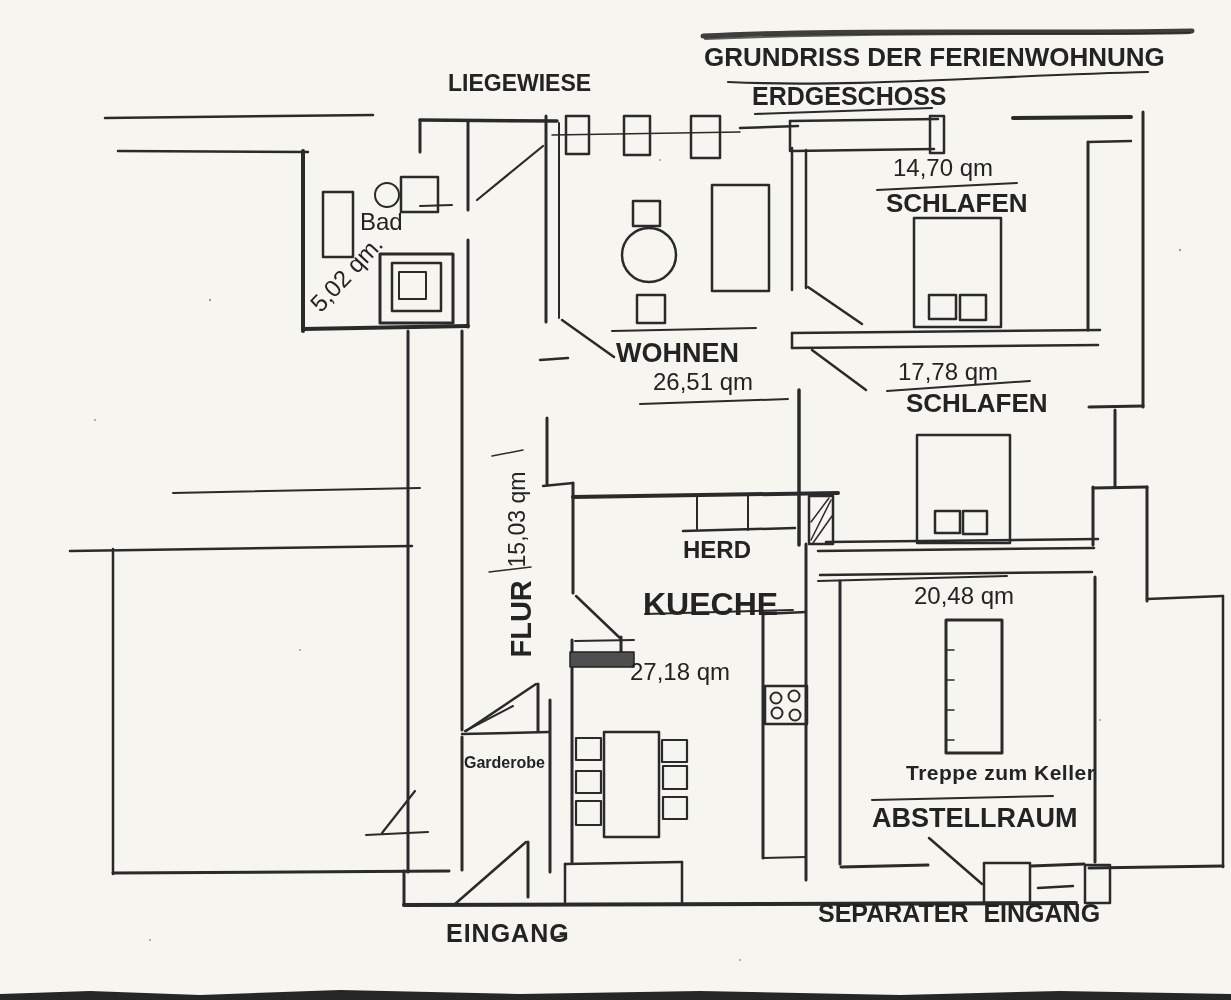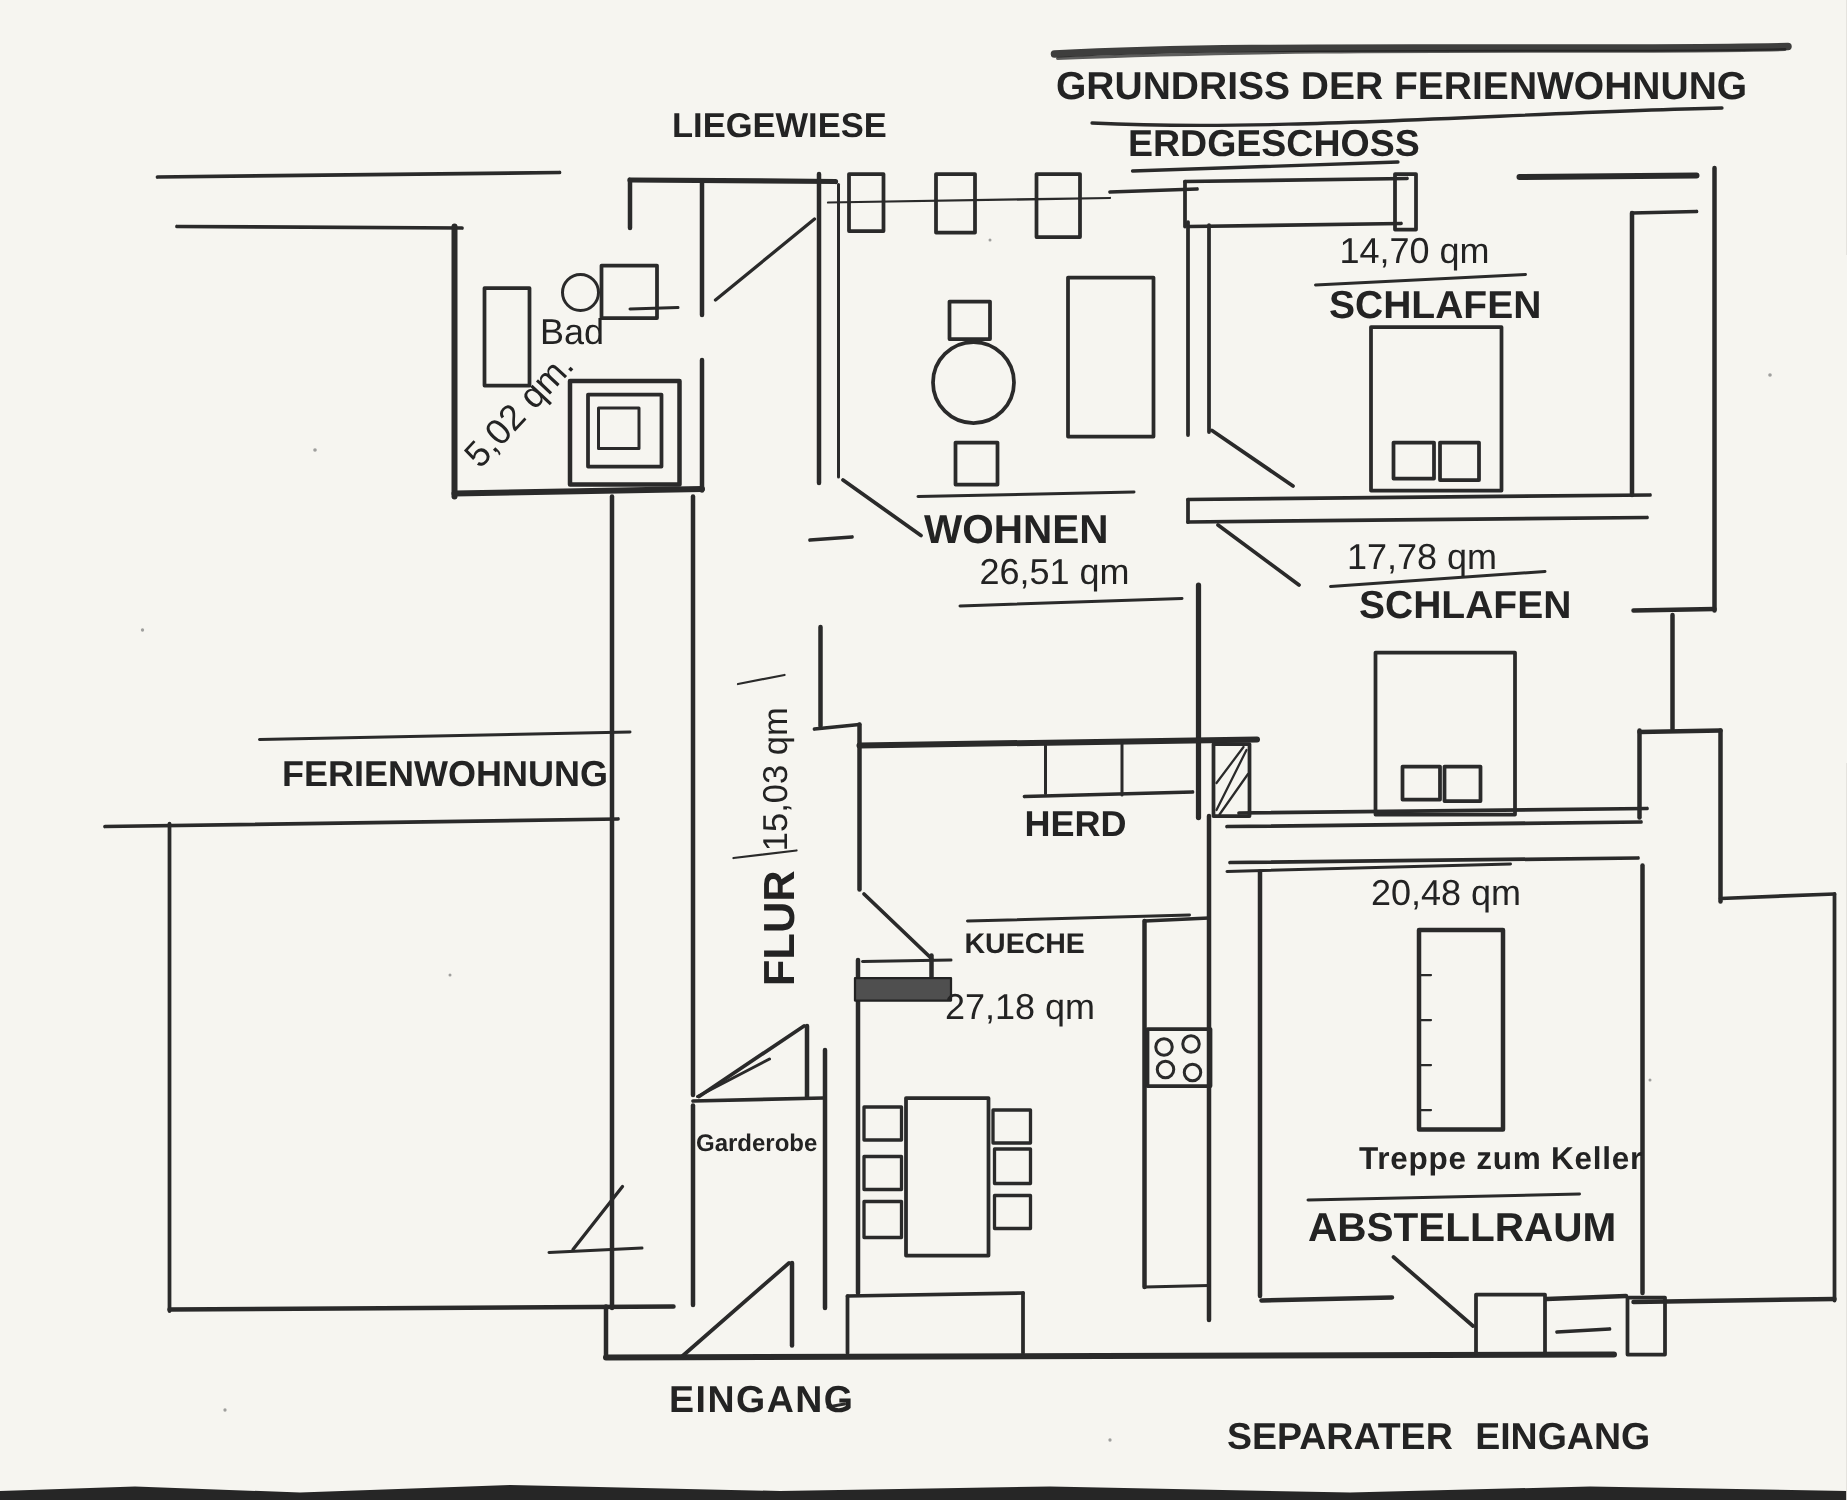--- a/index.html
+++ b/index.html
@@ -236,31 +236,30 @@
 
   <div class="lbl" style="left:360px;top:210px;font-size:24px;">Bad</div>
   <div class="lbl rot" style="left:300px;top:262px;font-size:24px;transform:rotate(-47deg);">5,02 qm.</div>
 
   <div class="lbl b" style="left:616px;top:340px;font-size:27px;">WOHNEN</div>
   <div class="lbl" style="left:653px;top:370px;font-size:24px;">26,51 qm</div>
 
   <div class="lbl" style="left:898px;top:360px;font-size:24px;text-align:right;">17,78 qm</div>
   <div class="lbl b" style="left:906px;top:390px;font-size:26px;">SCHLAFEN</div>
 
-  <div class="lbl b" style="left:188px;top:505px;font-size:24px;">FERIENWOHNUNG</div>
 
   <div class="lbl rot" style="left:462px;top:508px;font-size:23px;transform:rotate(-90deg);transform-origin:center;width:110px;text-align:center;">15,03 qm</div>
   <div class="lbl b rot" style="left:485px;top:607px;font-size:29px;transform:rotate(-90deg);transform-origin:center;width:72px;text-align:center;">FLUR</div>
 
   <div class="lbl b" style="left:683px;top:538px;font-size:24px;">HERD</div>
-  <div class="lbl b" style="left:643px;top:620px;font-size:19px;">KUECHE</div>
+  <div class="lbl b" style="left:643px;top:588px;font-size:32px;">KUECHE</div>
   <div class="lbl" style="left:630px;top:660px;font-size:24px;">27,18 qm</div>
 
   <div class="lbl" style="left:914px;top:584px;font-size:24px;">20,48 qm</div>
   <div class="lbl b" style="left:906px;top:762px;font-size:21px;letter-spacing:.5px;">Treppe zum Keller</div>
   <div class="lbl b" style="left:872px;top:805px;font-size:27px;">ABSTELLRAUM</div>
 
   <div class="lbl b" style="left:464px;top:755px;font-size:16px;">Garderobe</div>
 
   <div class="lbl b" style="left:446px;top:921px;font-size:25px;letter-spacing:1px;">EINGANG</div>
-  <div class="lbl b" style="left:818px;top:901px;font-size:25px;word-spacing:8px;margin-top:45px;">SEPARATER EINGANG</div>
+  <div class="lbl b" style="left:818px;top:901px;font-size:25px;word-spacing:8px;">SEPARATER EINGANG</div>
 
 </div>
 
 </body></html>

